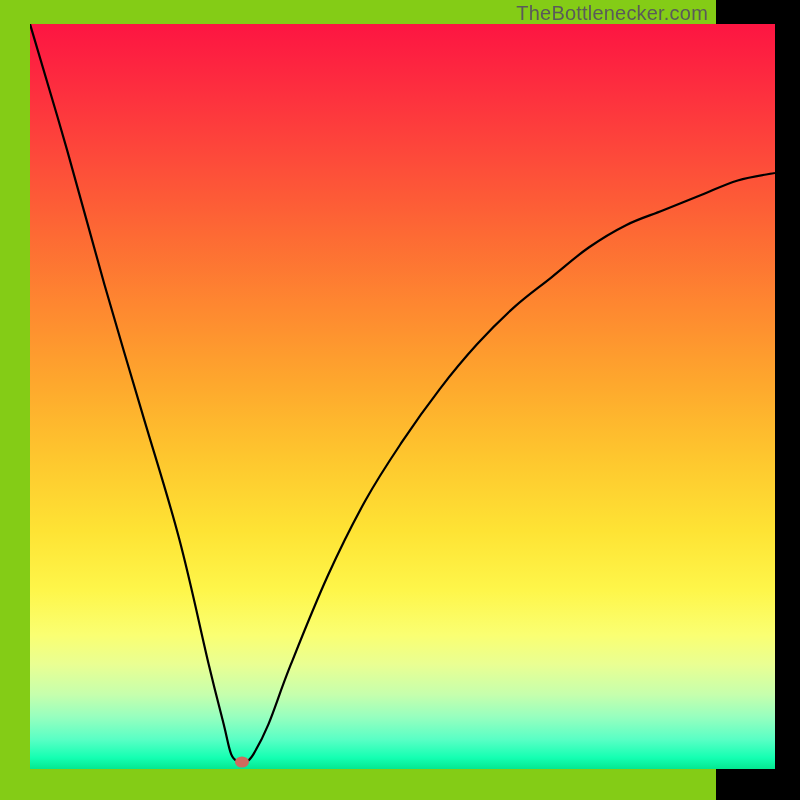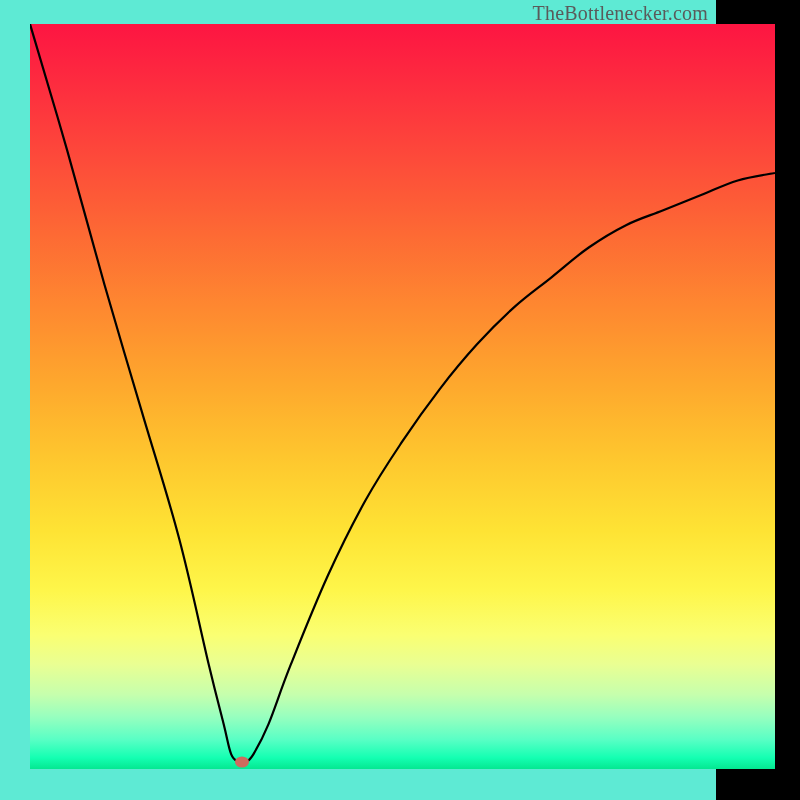--- a/index.html
+++ b/index.html
@@ -8,22 +8,21 @@
     width: 800px;
     height: 800px;
     overflow: hidden;
     background: #000;
     font-family: Arial, Helvetica, sans-serif;
   }
   .frame {
     position: relative;
     width: 716px;
     height: 800px;
-    background: #5eead4;
-    font-family: Liberation Serif, serif;
+    background: #84cc16;
   }
   .watermark {
     position: absolute;
     top: 2px;
     right: 8px;
     color: #5a5a5a;
     font-size: 20px;
     font-weight: 500;
     letter-spacing: 0.2px;
     z-index: 5;

